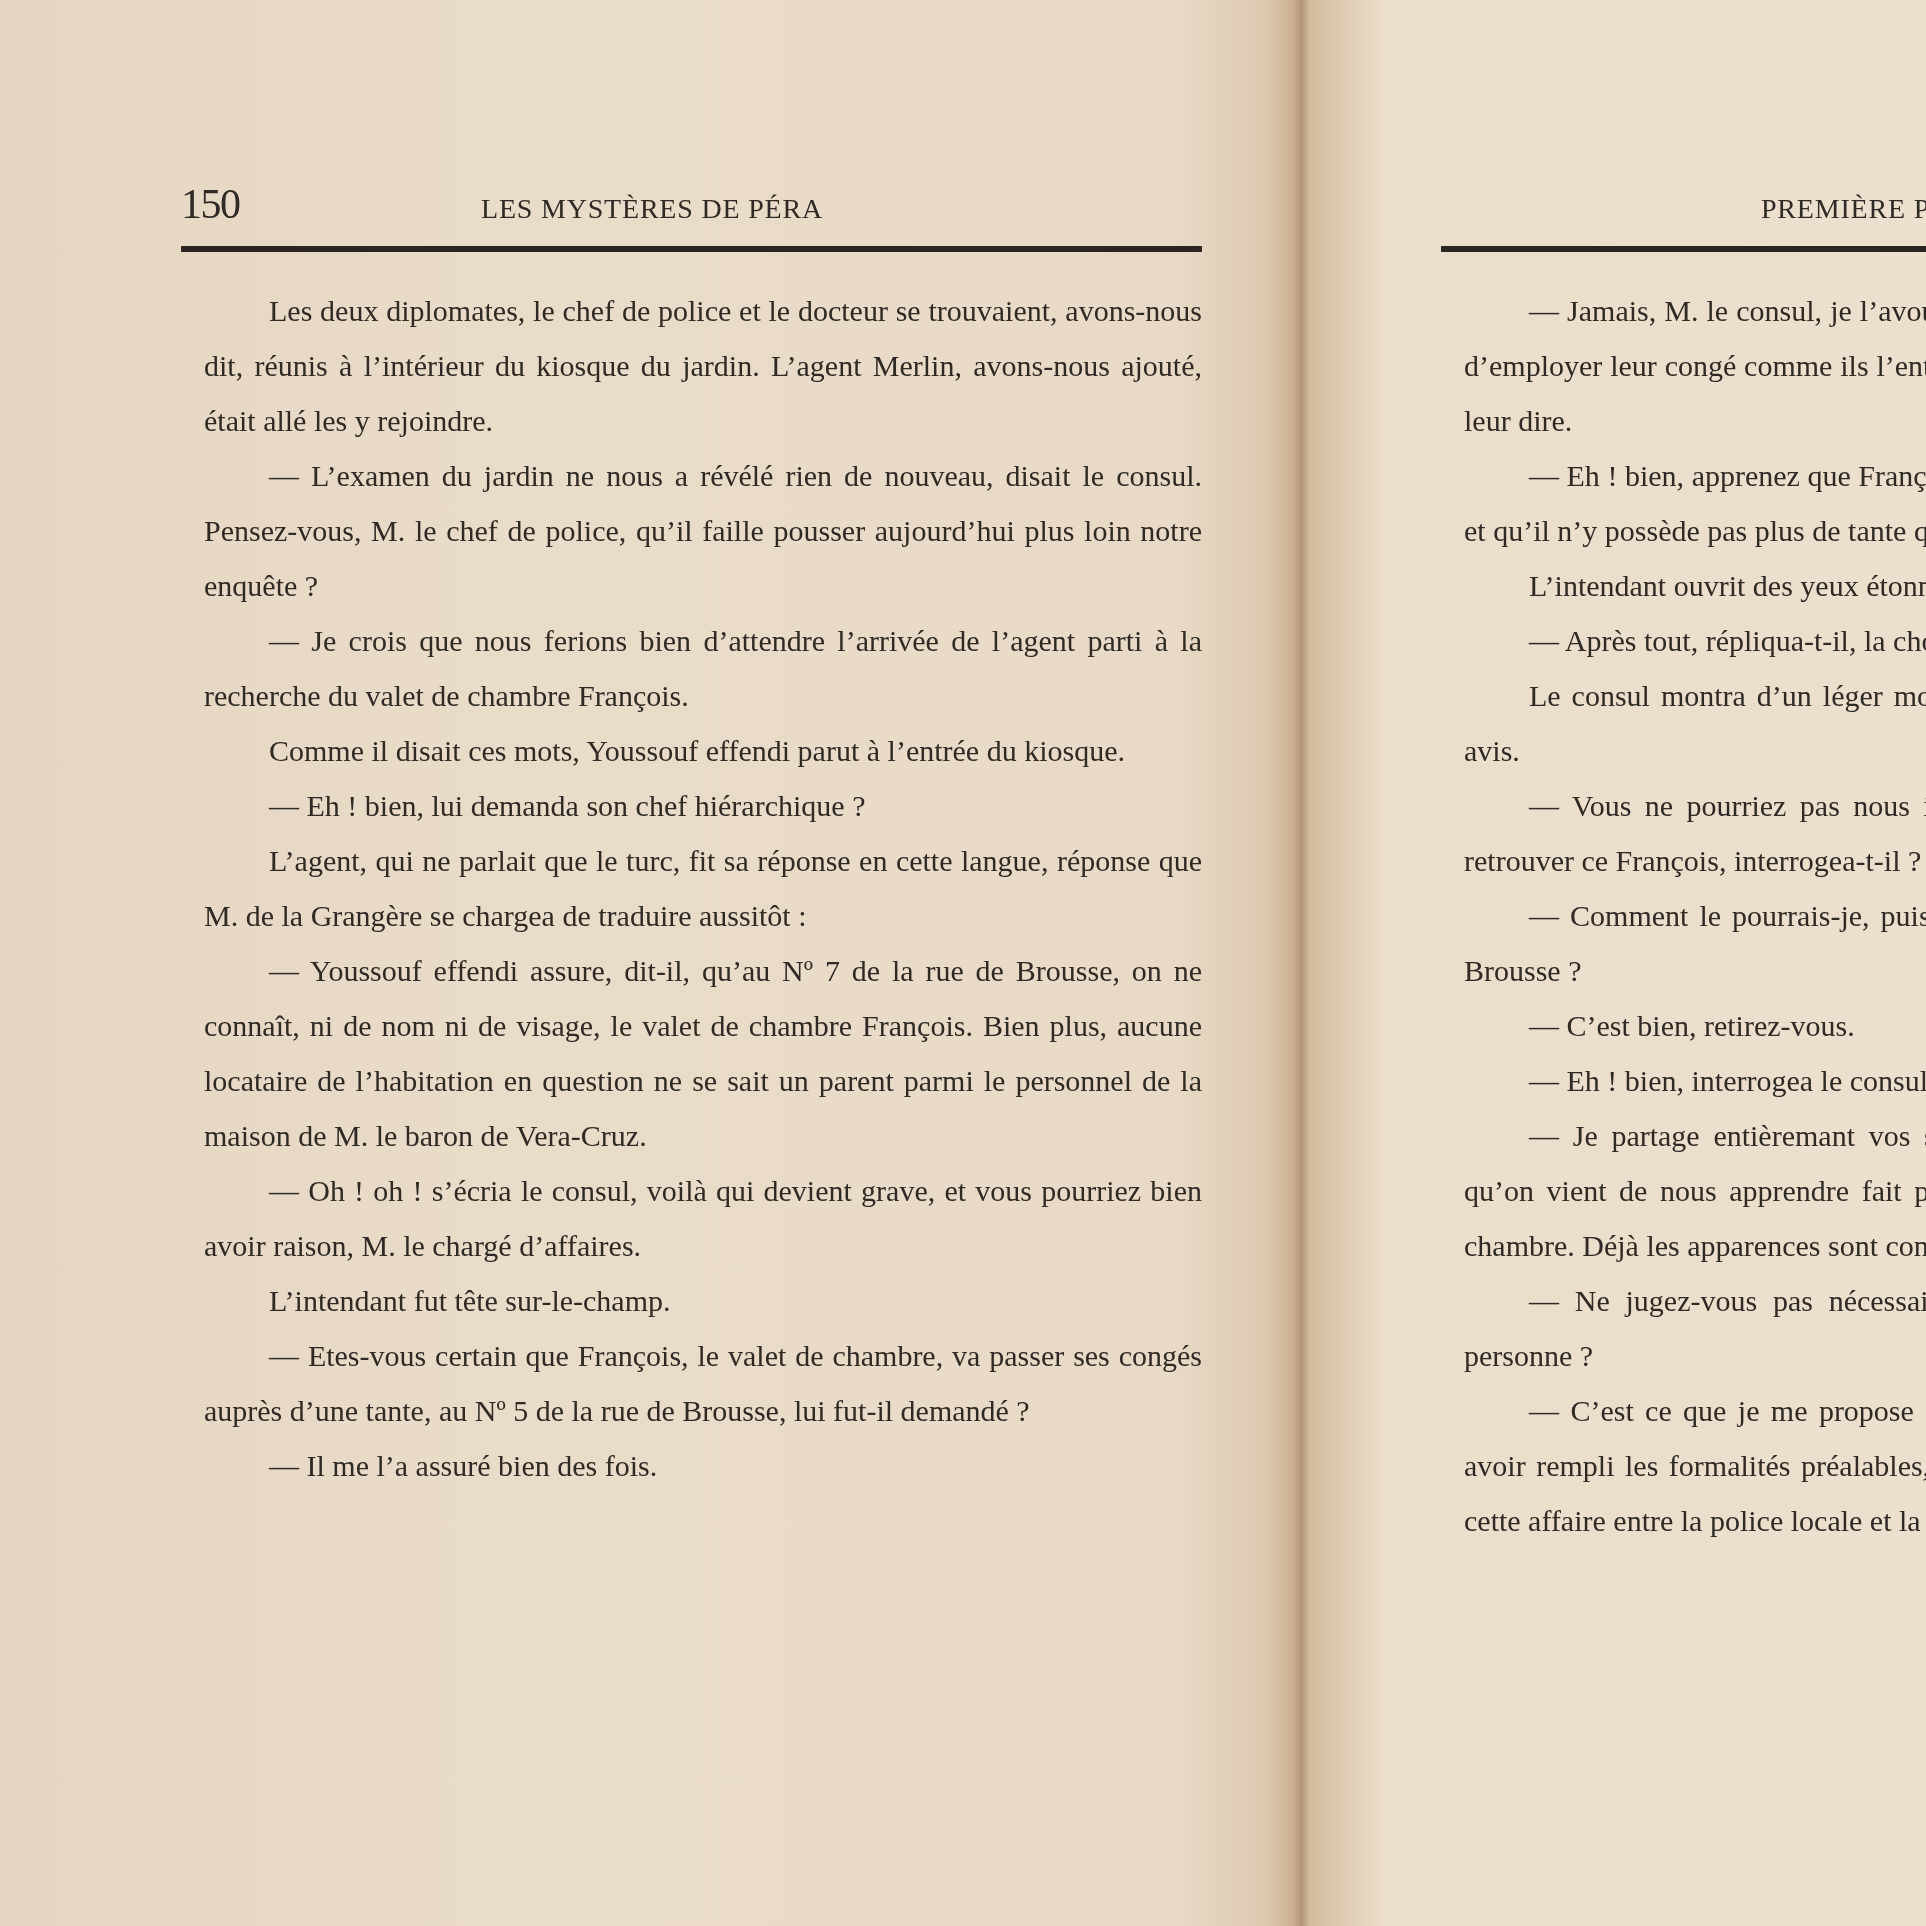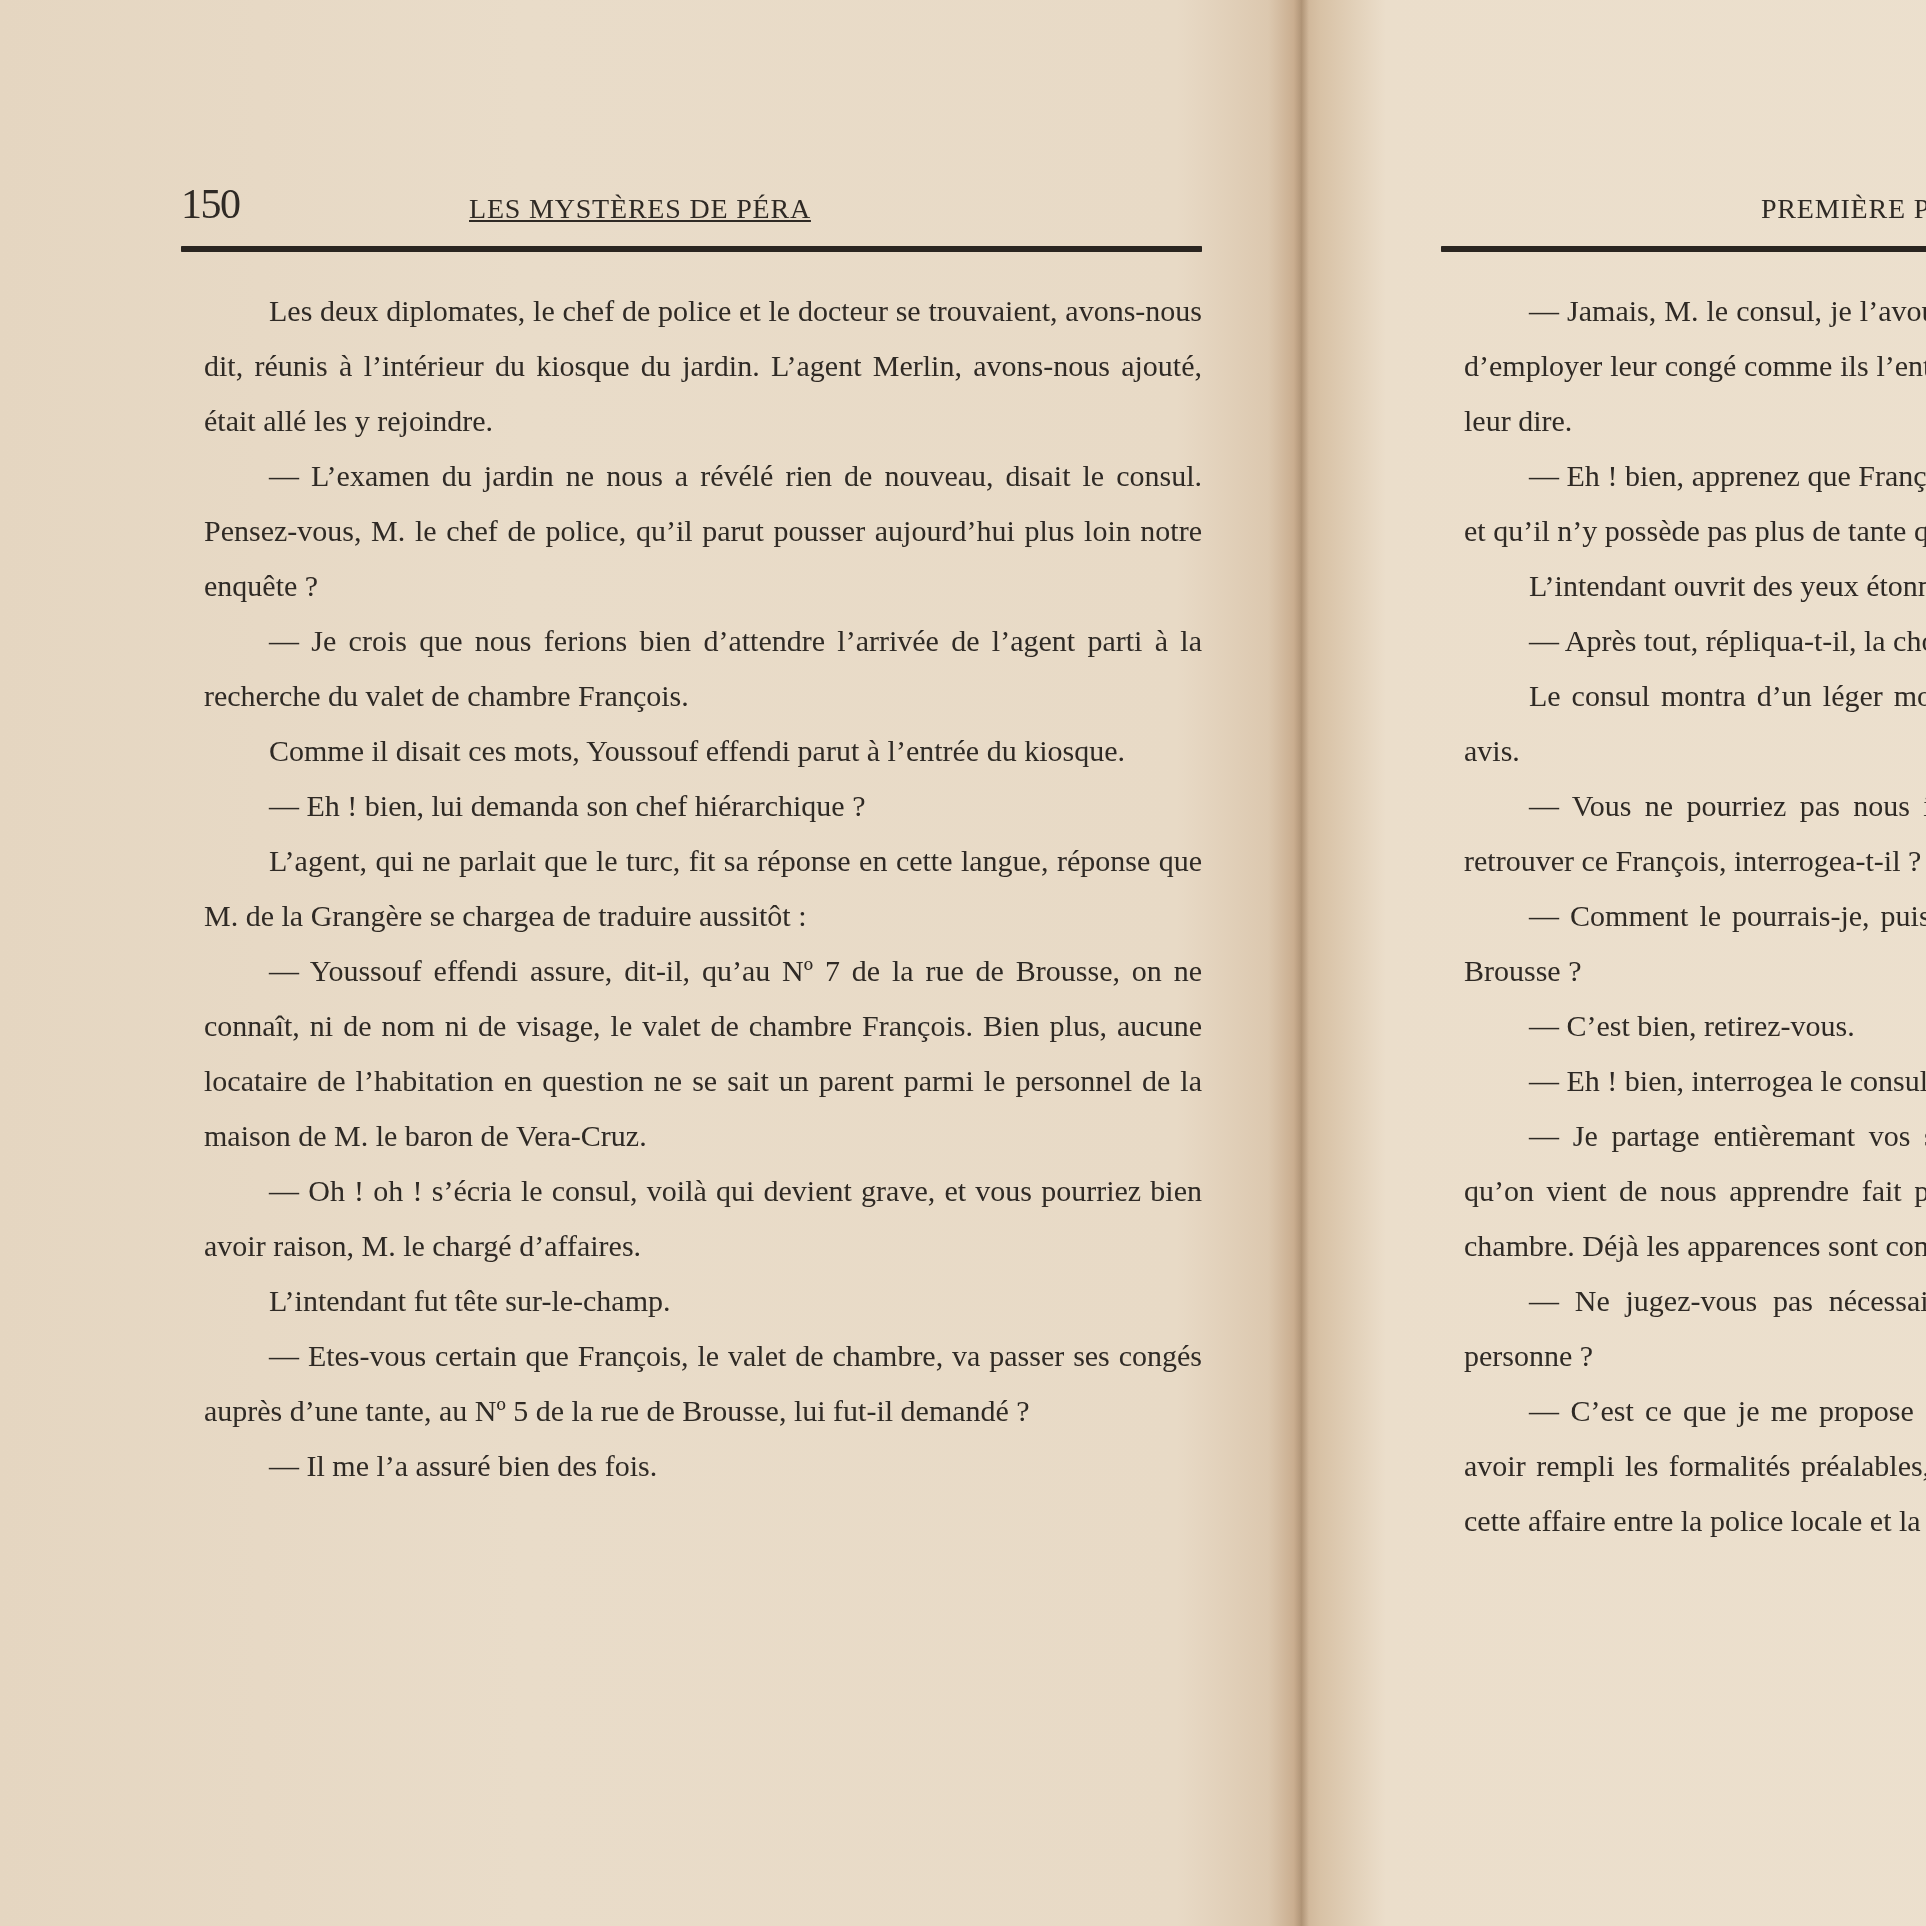--- a/index.html
+++ b/index.html
@@ -23,21 +23,21 @@
   .running-head {
     position: relative; height: 69px; margin-top: 181px;
   }
   .folio {
     position: absolute; top: 0; font-size: 42px; line-height: 46px; letter-spacing: -1.5px;
   }
   .left .folio { left: 0; }
   .head-title {
     position: absolute; top: 7.7px; font-size: 28px; line-height: 39px; letter-spacing: 0.8px;
   }
-  .left .head-title { left: 288px; text-decoration: underline; }
+  .left .head-title { left: 300px; }
   .right .head-title { left: 320px; }
   .rule {
     height: 6.2px; background: #2a2520; margin-top: -3.9px;
     border-radius: 0.8px;
   }
   .text {
     margin-top: 31px; font-size: 30px; line-height: 55px;
     text-align: justify;
   }
   .text p { margin: 0; }
@@ -50,21 +50,21 @@
   <div class="gutter"></div>
 
   <div class="page left">
     <div class="running-head">
       <span class="folio">150</span>
       <span class="head-title">LES MYSTÈRES DE PÉRA</span>
     </div>
     <div class="rule"></div>
     <div class="text">
       <p class="indent">Les deux diplomates, le chef de police et le docteur se trouvaient, avons-nous dit, réunis à l’intérieur du kiosque du jardin. L’agent Merlin, avons-nous ajouté, était allé les y rejoindre.</p>
-      <p class="indent">— L’examen du jardin ne nous a révélé rien de nouveau, disait le consul. Pensez-vous, M. le chef de police, qu’il parut pousser aujourd’hui plus loin notre enquête ?</p>
+      <p class="indent">— L’examen du jardin ne nous a révélé rien de nouveau, disait le consul. Pensez-vous, M. le chef de police, qu’il faille pousser aujourd’hui plus loin notre enquête ?</p>
       <p class="indent">— Je crois que nous ferions bien d’attendre l’arrivée de l’agent parti à la recherche du valet de chambre François.</p>
       <p class="indent">Comme il disait ces mots, Youssouf effendi parut à l’entrée du kiosque.</p>
       <p class="indent">— Eh ! bien, lui demanda son chef hiérarchique ?</p>
       <p class="indent">L’agent, qui ne parlait que le turc, fit sa réponse en cette langue, réponse que M. de la Grangère se chargea de traduire aussitôt :</p>
       <p class="indent">— Youssouf effendi assure, dit-il, qu’au Nº 7 de la rue de Brousse, on ne connaît, ni de nom ni de visage, le valet de chambre François. Bien plus, aucune locataire de l’habitation en question ne se sait un parent parmi le personnel de la maison de M. le baron de Vera-Cruz.</p>
       <p class="indent">— Oh ! oh ! s’écria le consul, voilà qui devient grave, et vous pourriez bien avoir raison, M. le chargé d’affaires.</p>
       <p class="indent">L’intendant fut tête sur-le-champ.</p>
       <p class="indent">— Etes-vous certain que François, le valet de chambre, va passer ses congés auprès d’une tante, au Nº 5 de la rue de Brousse, lui fut-il demandé ?</p>
       <p class="indent">— Il me l’a assuré bien des fois.</p>
     </div>

